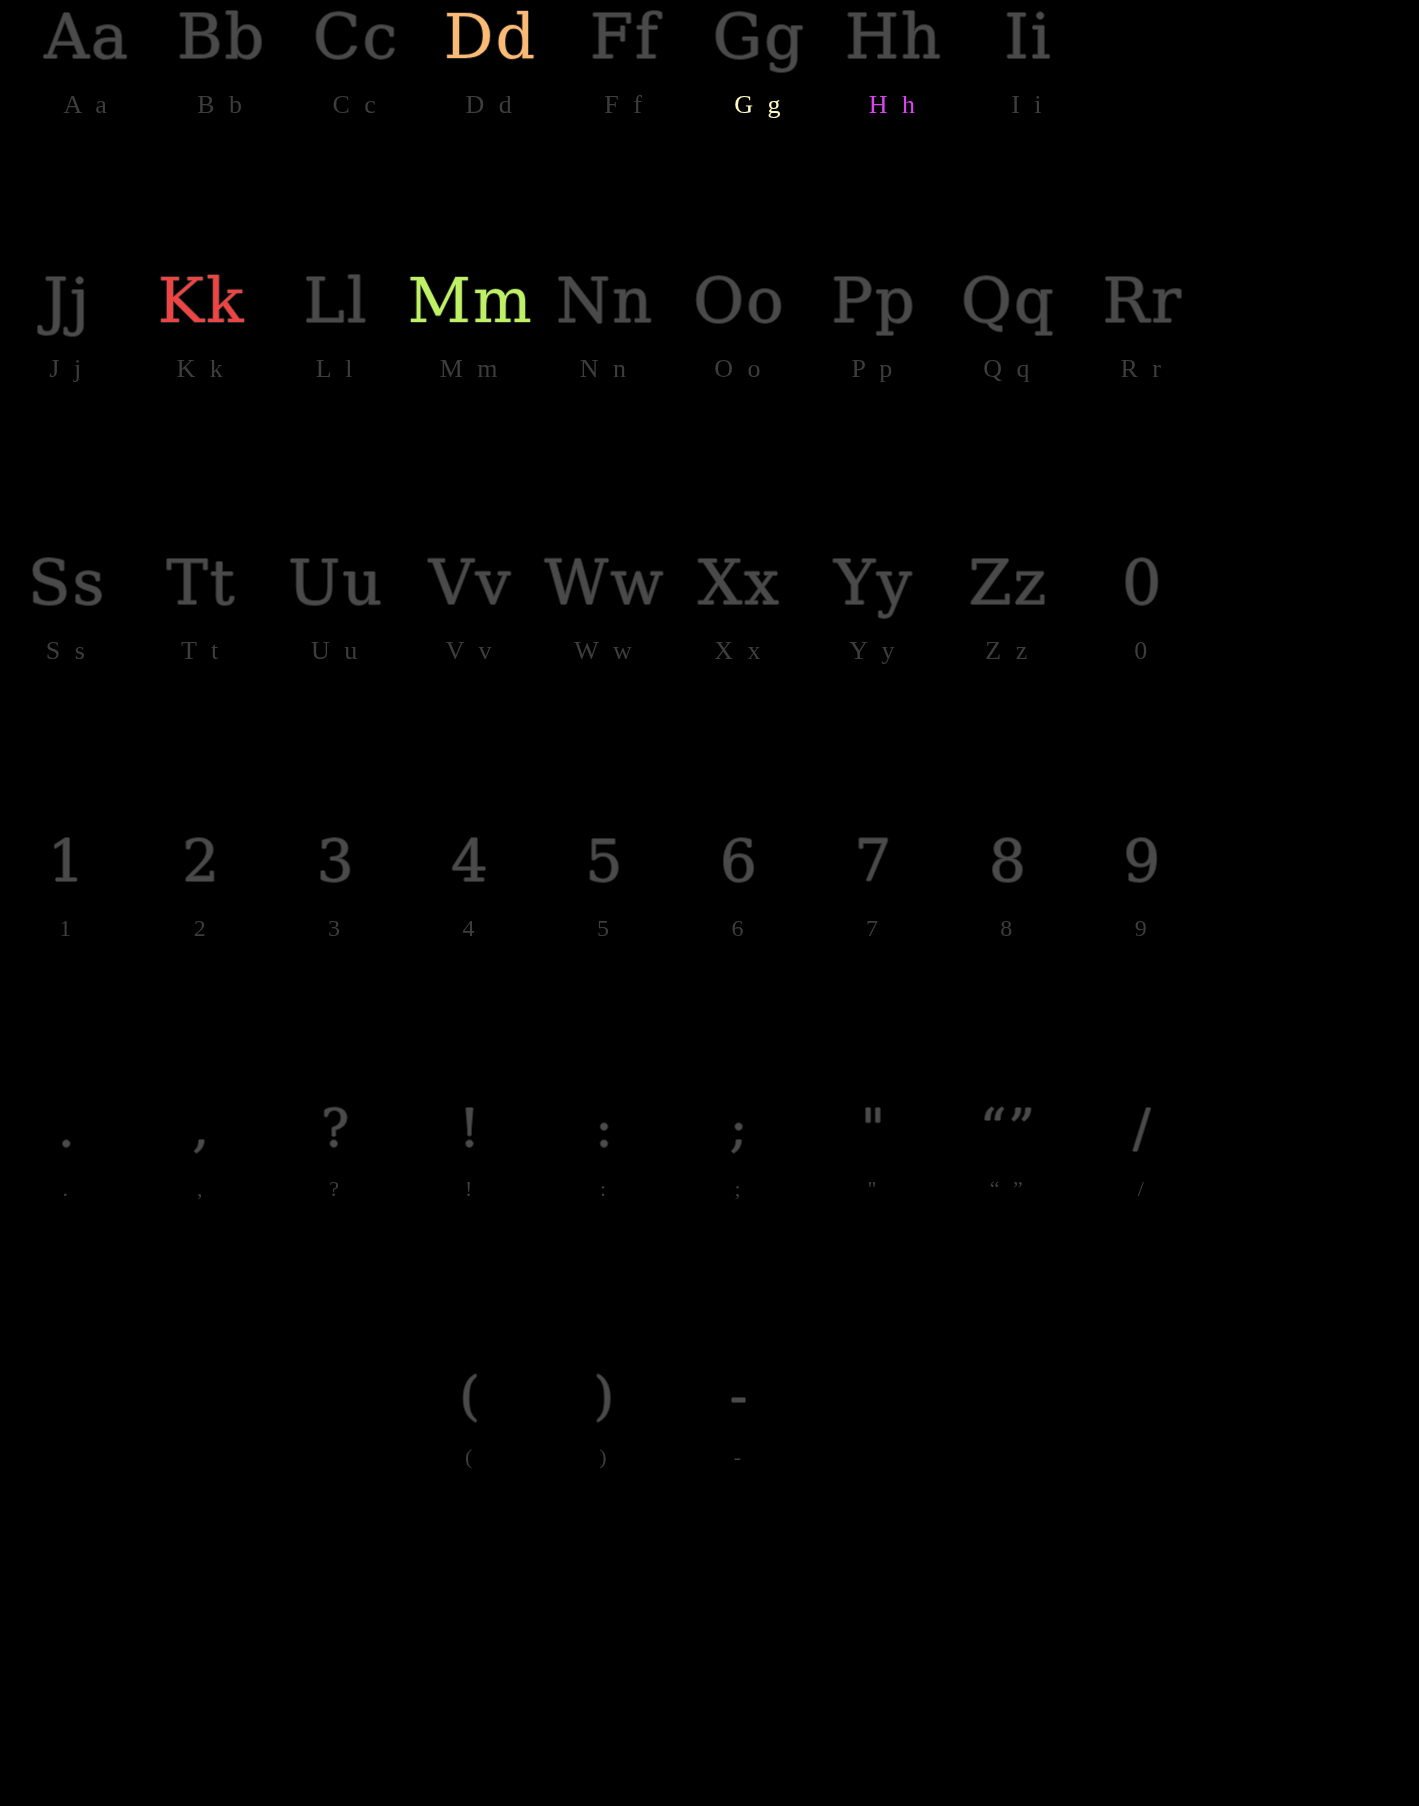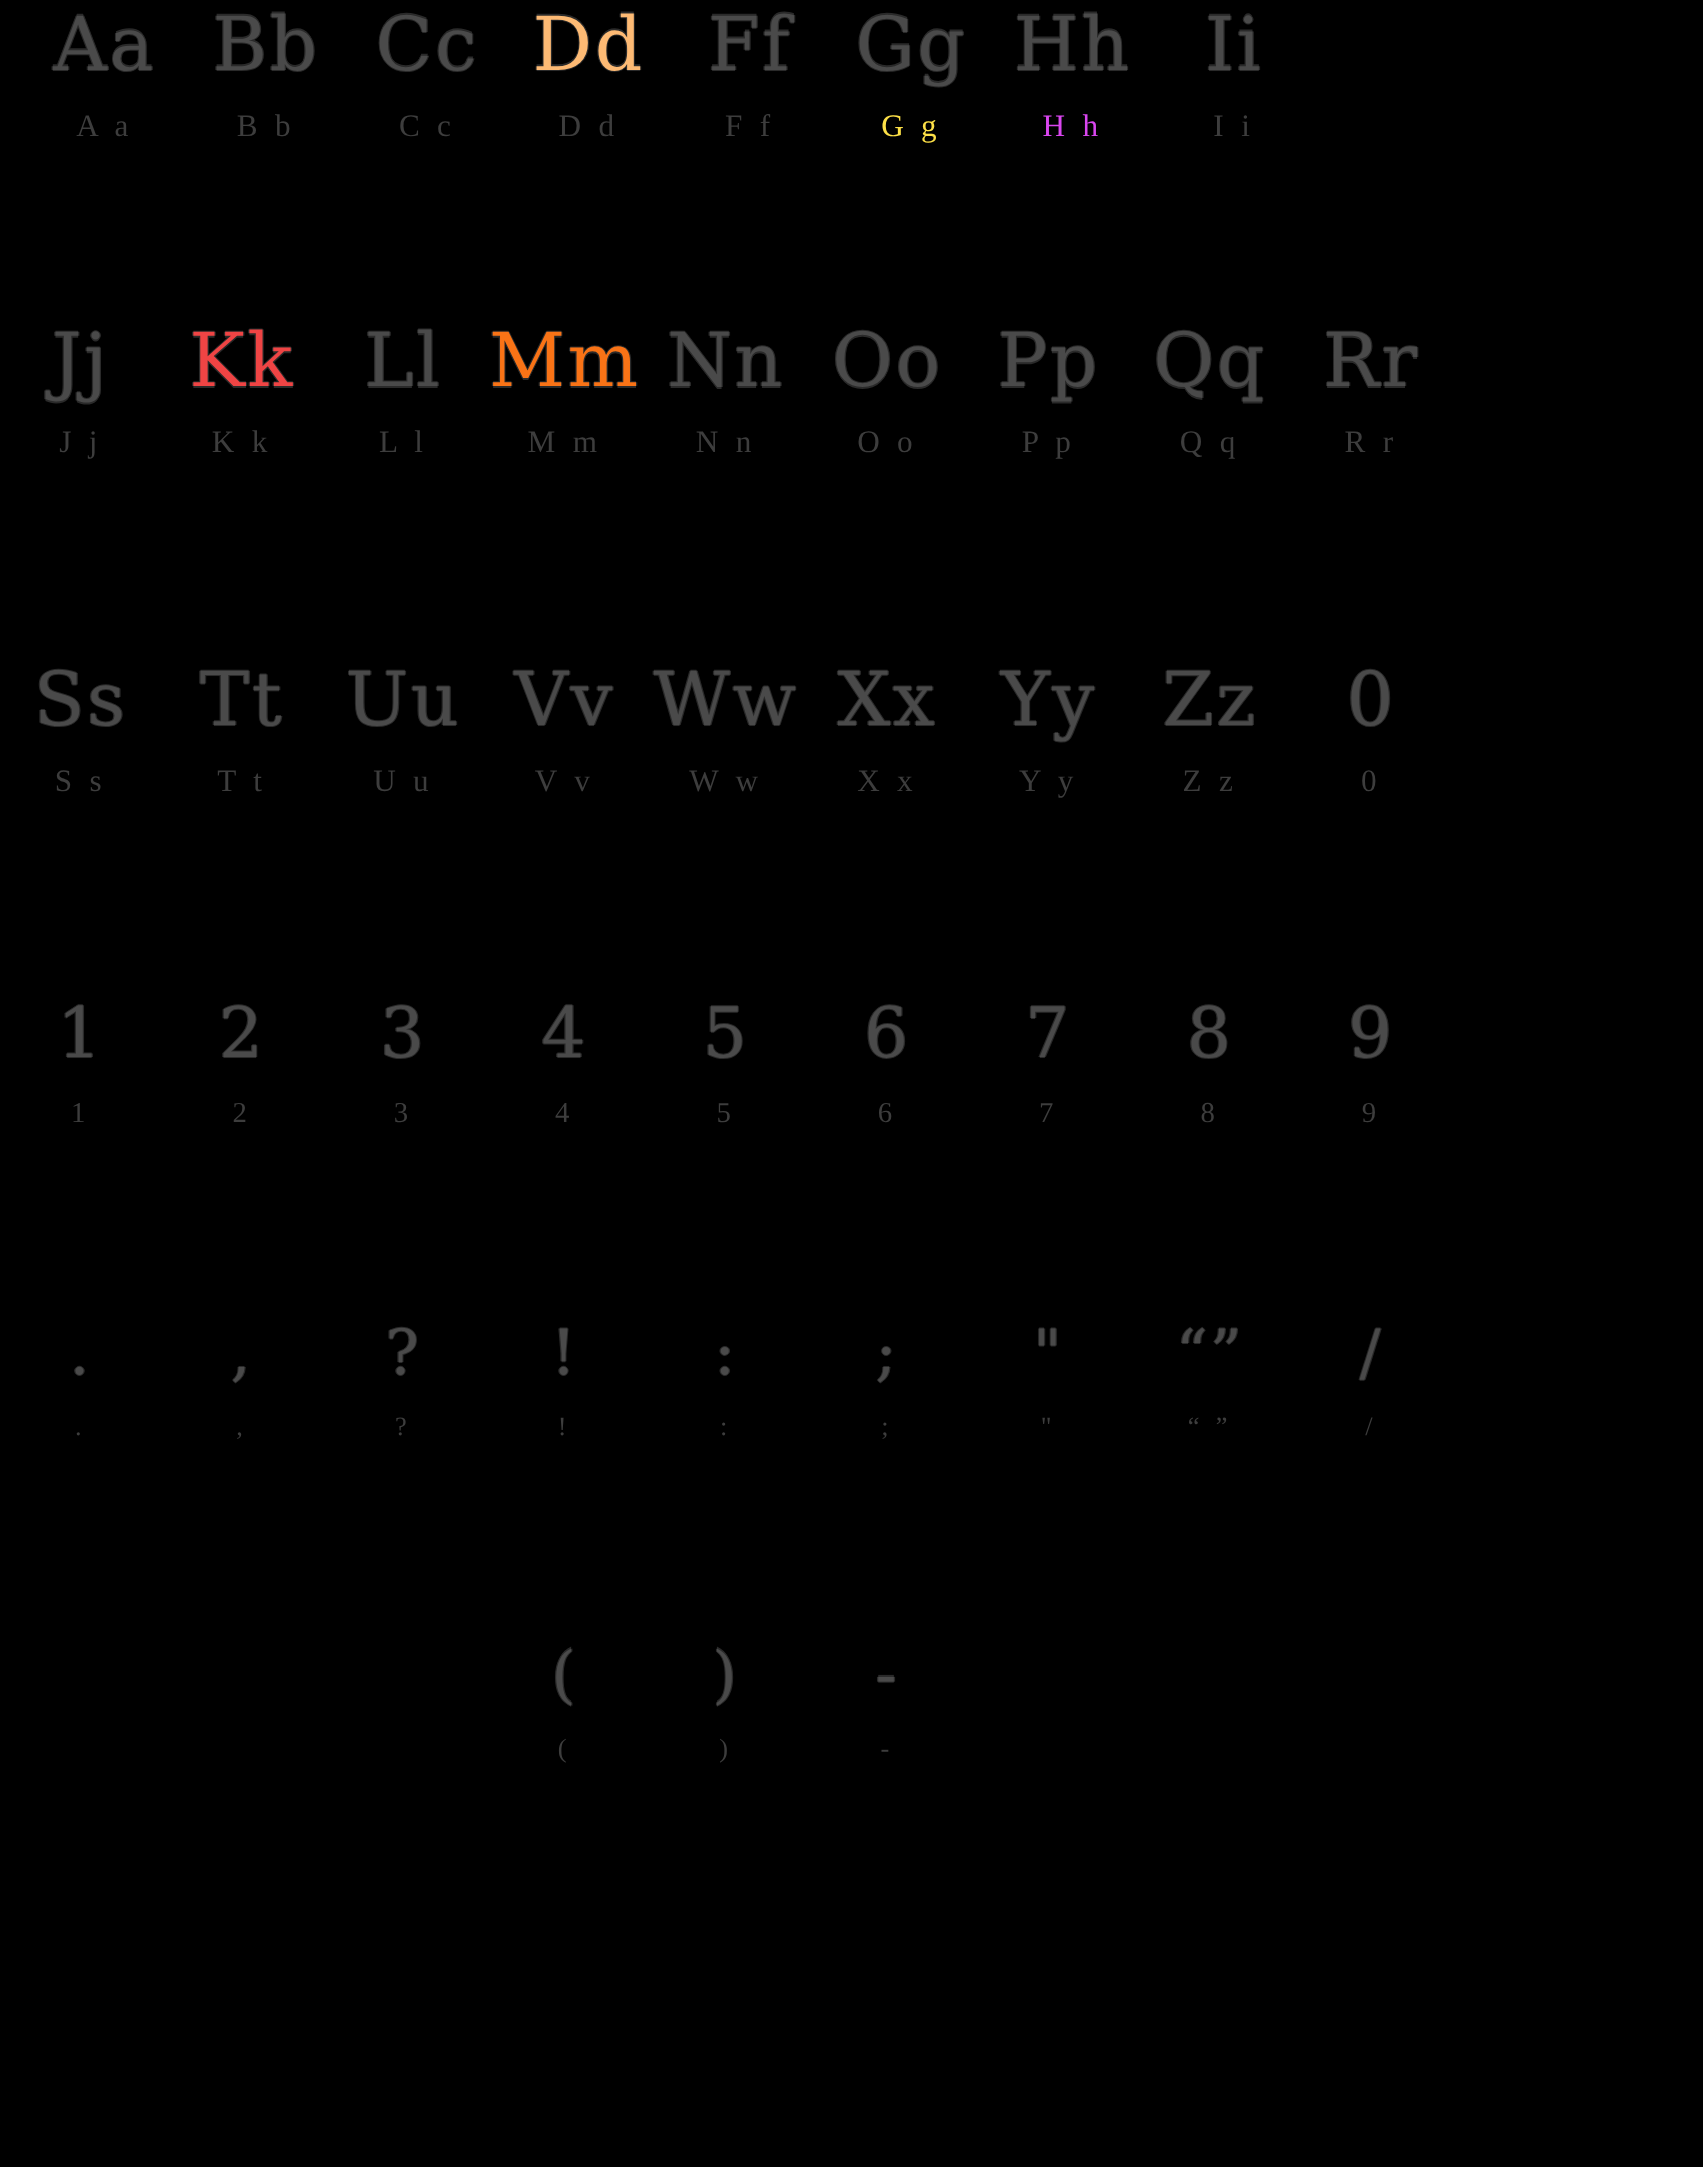--- a/index.html
+++ b/index.html
@@ -102,21 +102,21 @@
       <div class="cell">
         <div class="glyph" style="color: #fdba74;">Dd</div>
         <div class="label" style="color: rgb(61, 61, 61);">D d</div>
       </div>
       <div class="cell">
         <div class="glyph" style="color: rgb(74, 74, 74);">Ff</div>
         <div class="label" style="color: rgb(61, 61, 61);">F f</div>
       </div>
       <div class="cell">
         <div class="glyph" style="color: rgb(74, 74, 74);">Gg</div>
-        <div class="label" style="color: #fde047;">G g</div>
+        <div class="label" style="color: #fef9c3;">G g</div>
       </div>
       <div class="cell">
         <div class="glyph" style="color: rgb(74, 74, 74); text-align: center;">Hh</div>
         <div class="label" style="color: #d946ef;">H h</div>
       </div>
       <div class="cell">
         <div class="glyph" style="color: rgb(74, 74, 74);">Ii</div>
         <div class="label" style="color: rgb(61, 61, 61);">I i</div>
       </div>
     </div>
@@ -130,21 +130,21 @@
       </div>
       <div class="cell">
         <div class="glyph" style="color: #ef4444;">Kk</div>
         <div class="label" style="color: rgb(61, 61, 61);">K k</div>
       </div>
       <div class="cell">
         <div class="glyph" style="color: rgb(74, 74, 74);">Ll</div>
         <div class="label" style="color: rgb(61, 61, 61);">L l</div>
       </div>
       <div class="cell">
-        <div class="glyph" style="color: #f97316;">Mm</div>
+        <div class="glyph" style="color: #bef264;">Mm</div>
         <div class="label" style="color: rgb(61, 61, 61);">M m</div>
       </div>
       <div class="cell">
         <div class="glyph" style="color: rgb(74, 74, 74);">Nn</div>
         <div class="label" style="color: rgb(61, 61, 61);">N n</div>
       </div>
       <div class="cell">
         <div class="glyph" style="color: rgb(74, 74, 74);">Oo</div>
         <div class="label" style="color: rgb(61, 61, 61);">O o</div>
       </div>

